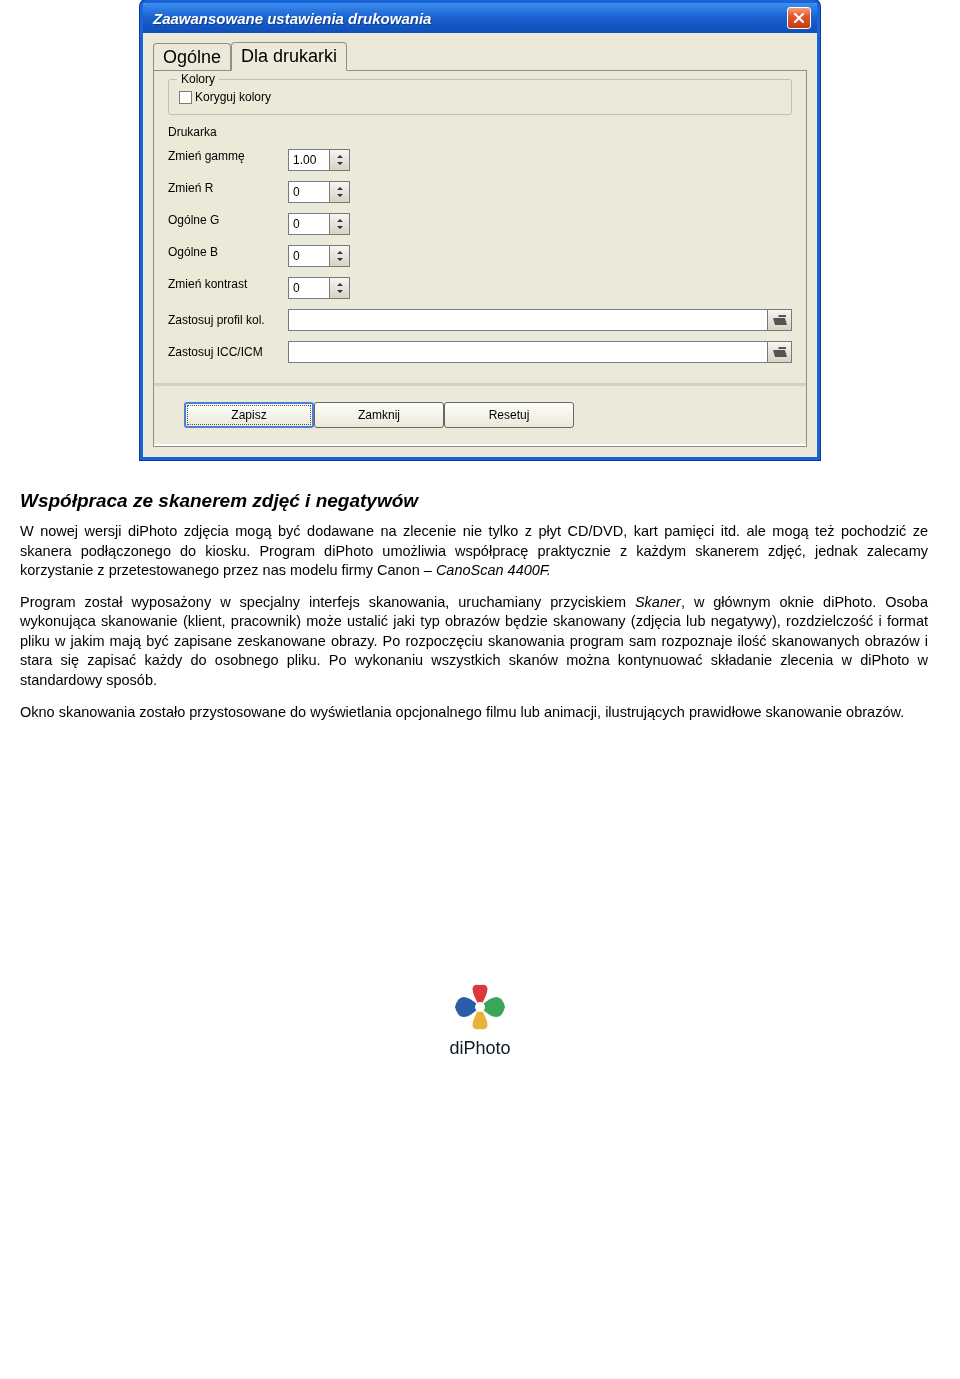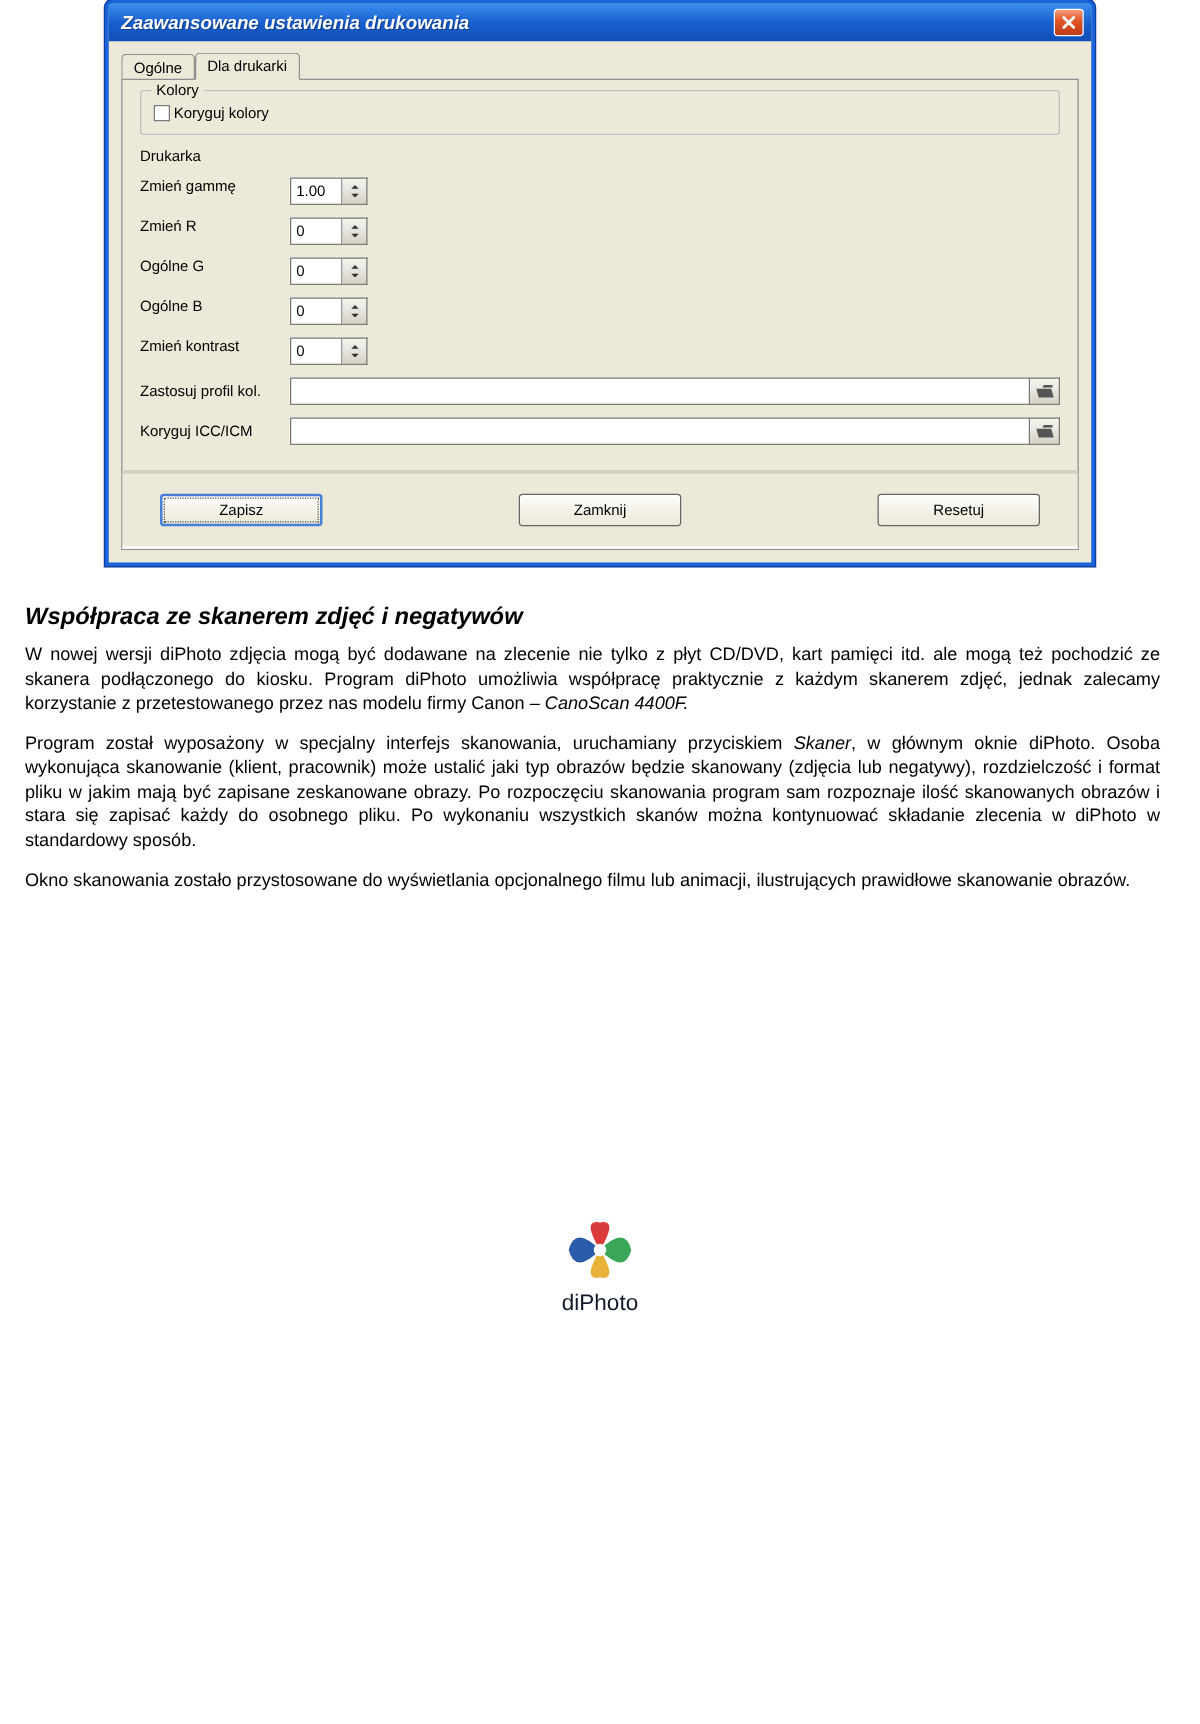--- a/index.html
+++ b/index.html
@@ -5,21 +5,21 @@
   * { box-sizing: border-box; margin: 0; padding: 0; }
   body {
     font-family: Arial, Helvetica, sans-serif;
     background: #ffffff;
     width: 960px;
     margin: 0 auto;
     padding: 0;
   }
 
   .dialog-wrap {
-    width: 792px;
+    width: 680px;
     margin: 0 auto 30px auto;
   }
   .dialog {
     border: 3px solid #1a63d9;
     border-radius: 6px 6px 0 0;
     background: #ece9d8;
     box-shadow: 0 0 0 1px #0a3a9a;
   }
   .titlebar {
     background: linear-gradient(to bottom, #3b8ef0 0%, #1a5fce 50%, #0f4fb8 100%);
@@ -52,21 +52,21 @@
     gap: 0;
     position: relative;
     top: 1px;
   }
   .tab {
     background: #ece9d8;
     border: 1px solid #8f8f8f;
     border-bottom: none;
     border-radius: 4px 4px 0 0;
     padding: 3px 9px;
-    font-size: 12px;
+    font-size: 18px;
     cursor: pointer;
     position: relative;
     color: #000;
   }
   .tab.active {
     background: #ece9d8;
     z-index: 2;
     border-bottom: 1px solid #ece9d8;
   }
   .tab:not(.active) {
@@ -184,21 +184,20 @@
     cursor: pointer;
   }
   .file-btn svg { width: 14px; height: 12px; }
 
   .button-bar {
     border-top: 3px solid #d4d0c0;
     border-bottom: 2px solid #fff;
     margin: 20px -14px -20px -14px;
     padding: 16px 30px;
     display: flex;
-    justify-content: space-between;
     background: #ece9d8;
   }
   .win-btn {
     width: 130px;
     height: 26px;
     border: 1px solid #666;
     border-radius: 3px;
     background: linear-gradient(to bottom, #fdfdfb 0%, #ece9d8 100%);
     font-size: 12px;
     cursor: pointer;
@@ -337,21 +336,21 @@
         <span class="form-label">Zastosuj profil kol.</span>
         <div class="file-input"></div>
         <span class="file-btn">
           <svg viewBox="0 0 14 12">
               <path d="M1 3 L5 3 L6 1 L13 1 L13 3 L1 3 Z M0 4 L12 4 L14 11 L2 11 Z" fill="#555"></path>
             </svg>
         </span>
       </div>
 
       <div class="file-row">
-        <span class="form-label">Koryguj ICC/ICM</span>
+        <span class="form-label">Zastosuj ICC/ICM</span>
         <div class="file-input"></div>
         <span class="file-btn">
           <svg viewBox="0 0 14 12">
               <path d="M1 3 L5 3 L6 1 L13 1 L13 3 L1 3 Z M0 4 L12 4 L14 11 L2 11 Z" fill="#555"></path>
             </svg>
         </span>
       </div>
 
       <div class="button-bar">
         <div class="win-btn default">Zapisz</div>

